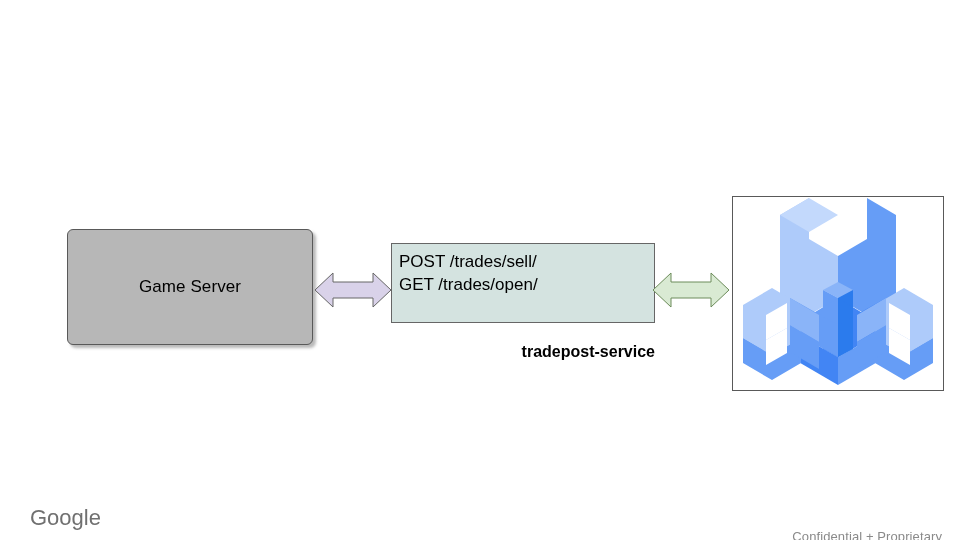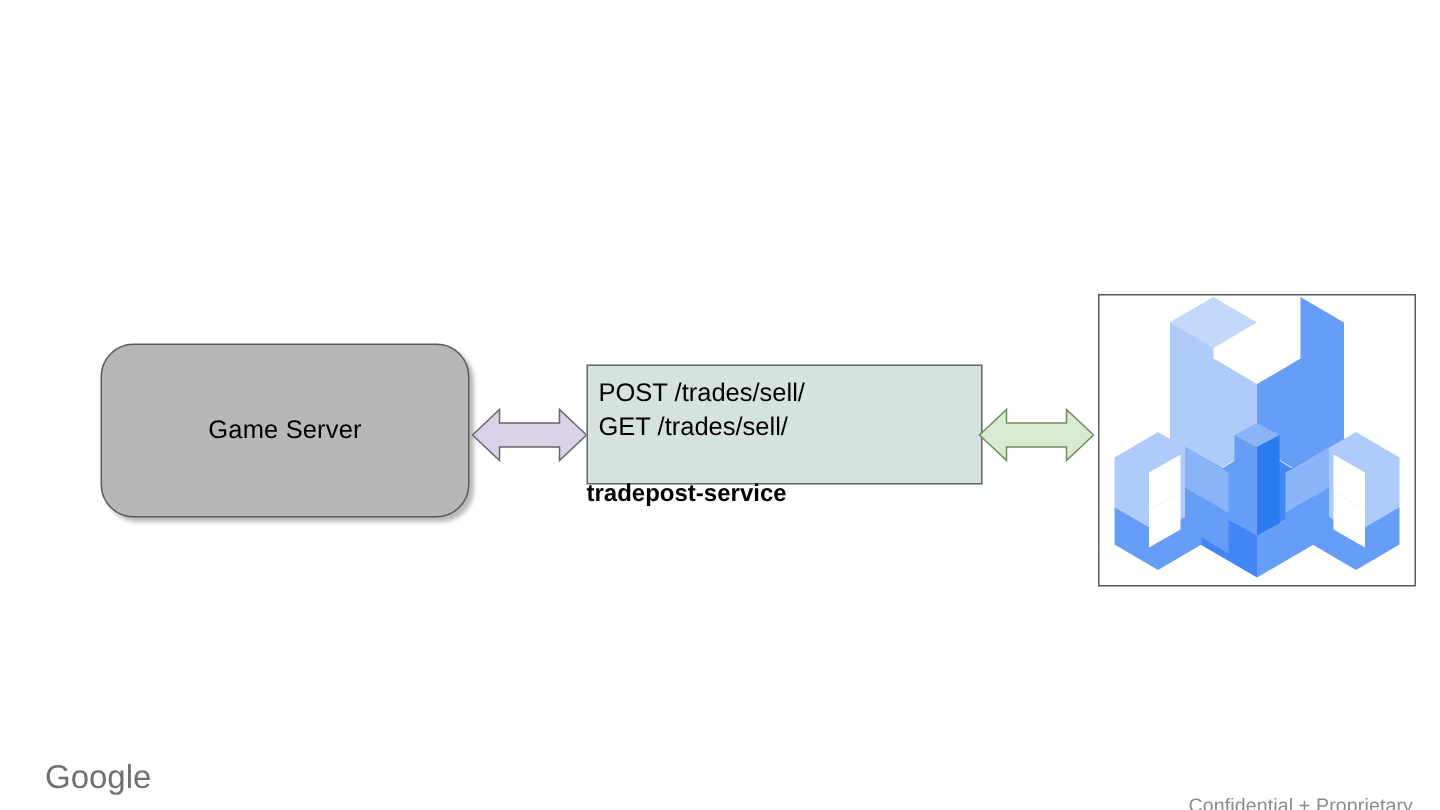--- a/index.html
+++ b/index.html
@@ -28,21 +28,21 @@
 
   
   #game-server-node {
     position: absolute;
     left: 67px;
     top: 229px;
     width: 246px;
     height: 116px;
     background: #b7b7b7;
     border: 1px solid #595959;
-    border-radius: 22px;
+    border-radius: 6px;
     box-sizing: border-box;
     box-shadow: 3px 3px 3px rgba(100,100,100,0.45);
     display: flex;
     align-items: center;
     justify-content: center;
   }
   #game-server-label {
     font-size: 17px;
     color: #000000;
     line-height: 1.2;
@@ -87,23 +87,23 @@
   .endpoint-line {
     font-size: 17px;
     color: #000000;
     line-height: 23px;
     white-space: nowrap;
     text-align: left;
   }
   #tradepost-caption {
     position: absolute;
     left: 0;
-    top: 78px;
+    top: 100px;
     width: 264px;
-    text-align: left;
+    text-align: right;
     font-size: 16px;
     font-weight: bold;
     color: #000000;
   }
 
   
   #logo-frame {
     position: absolute;
     left: 732px;
     top: 196px;
@@ -147,21 +147,21 @@
 
   <div id="arrow-left-connector" class="arrow-connector">
     <svg width="78" height="42" viewBox="0 0 78 42">
       <polygon points="1,21 19,4 19,13 59,13 59,4 77,21 59,38 59,29 19,29 19,38" fill="#d9d2e9" stroke="#666666" stroke-width="1" stroke-linejoin="miter"></polygon>
     </svg>
   </div>
 
   <div id="tradepost-node">
     <div id="tradepost-box">
       <div class="endpoint-line">POST /trades/sell/</div>
-      <div class="endpoint-line">GET /trades/sell/</div>
+      <div class="endpoint-line">GET /trades/open/</div>
     </div>
     <div id="tradepost-caption">tradepost-service</div>
   </div>
 
   <div id="arrow-right-connector" class="arrow-connector">
     <svg width="78" height="42" viewBox="0 0 78 42">
       <polygon points="1,21 19,4 19,13 59,13 59,4 77,21 59,38 59,29 19,29 19,38" fill="#d9ead3" stroke="#6c8c5a" stroke-width="1" stroke-linejoin="miter"></polygon>
     </svg>
   </div>
 

